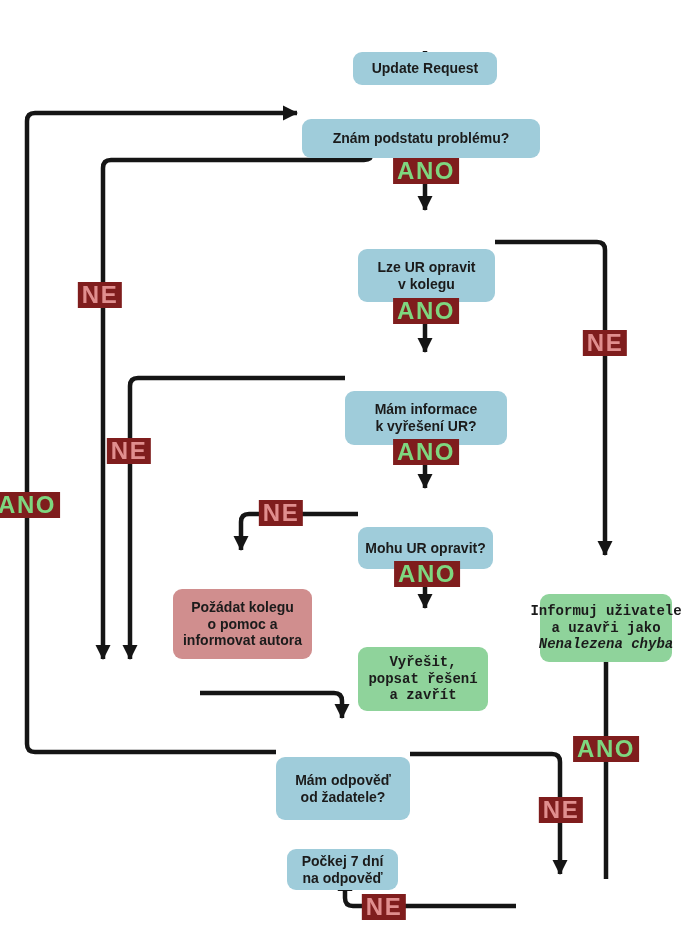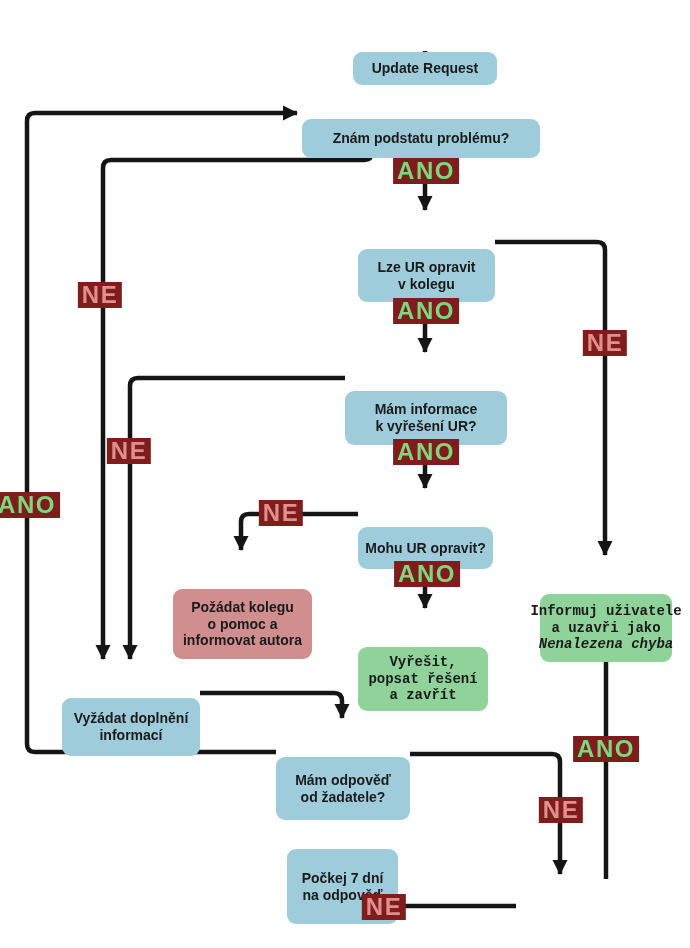--- a/index.html
+++ b/index.html
@@ -104,31 +104,27 @@
     <span class="ln">popsat řešení</span>
     <span class="ln">a zavřít</span>
   </div>
 
   <div class="node green" style="left:540px;top:560px;width:132px;height:68px">
     <span class="ln">Informuj uživatele</span>
     <span class="ln">a uzavři jako</span>
     <span class="ln italic">Nenalezena chyba</span>
   </div>
 
-  <div class="node blue" style="left:62px;top:664px;width:138px;height:58px">
-    <span class="ln">Vyžádat doplnění</span>
-    <span class="ln">informací</span>
-  </div>
 
   <div class="node blue" style="left:276px;top:723px;width:134px;height:63px">
     <span class="ln">Mám odpověď</span>
     <span class="ln">od žadatele?</span>
   </div>
 
-  <div class="node blue" style="left:287px;top:815px;width:111px;height:75px">
+  <div class="node blue" style="left:287px;top:815px;width:111px;height:41px">
     <span class="ln">Počkej 7 dní</span>
     <span class="ln">na odpověď</span>
   </div>
 
 
   <div class="edge-label yes" style="left:426px;top:171px">ANO</div>
   <div class="edge-label no" style="left:100px;top:295px">NE</div>
   <div class="edge-label yes" style="left:426px;top:311px">ANO</div>
   <div class="edge-label no" style="left:605px;top:343px">NE</div>
   <div class="edge-label yes" style="left:426px;top:452px">ANO</div>

